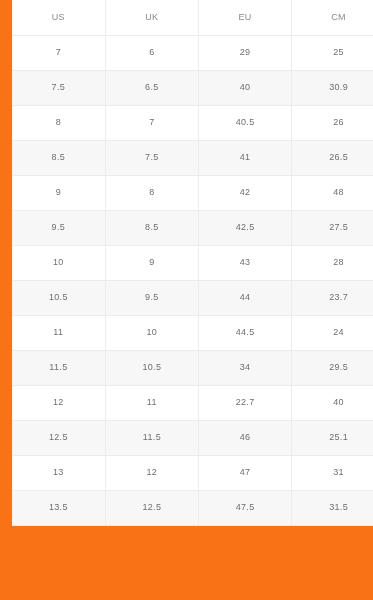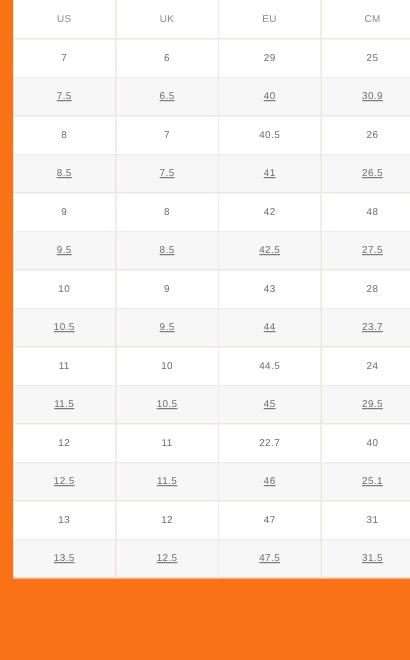--- a/index.html
+++ b/index.html
@@ -64,21 +64,20 @@
   table.size-table tbody td {
     color: #6e6e6e;
   }
 
   table.size-table tbody tr.row-odd td {
     background: #ffffff;
   }
 
   table.size-table tbody tr.row-even td {
     background: #f7f7f7;
-    text-decoration: underline;
   }
 </style>
 </head>
 <body>
 
 <div class="size-table-wrap">
   <table class="size-table">
     <colgroup>
       <col>
         <col>
@@ -144,21 +143,21 @@
         </tr>
         <tr class="row-odd">
           <td>11</td>
           <td>10</td>
           <td>44.5</td>
           <td>24</td>
         </tr>
         <tr class="row-even">
           <td>11.5</td>
           <td>10.5</td>
-          <td>45</td>
+          <td>34</td>
           <td>29.5</td>
         </tr>
         <tr class="row-odd">
           <td>12</td>
           <td>11</td>
           <td>22.7</td>
           <td>40</td>
         </tr>
         <tr class="row-even">
           <td>12.5</td>

